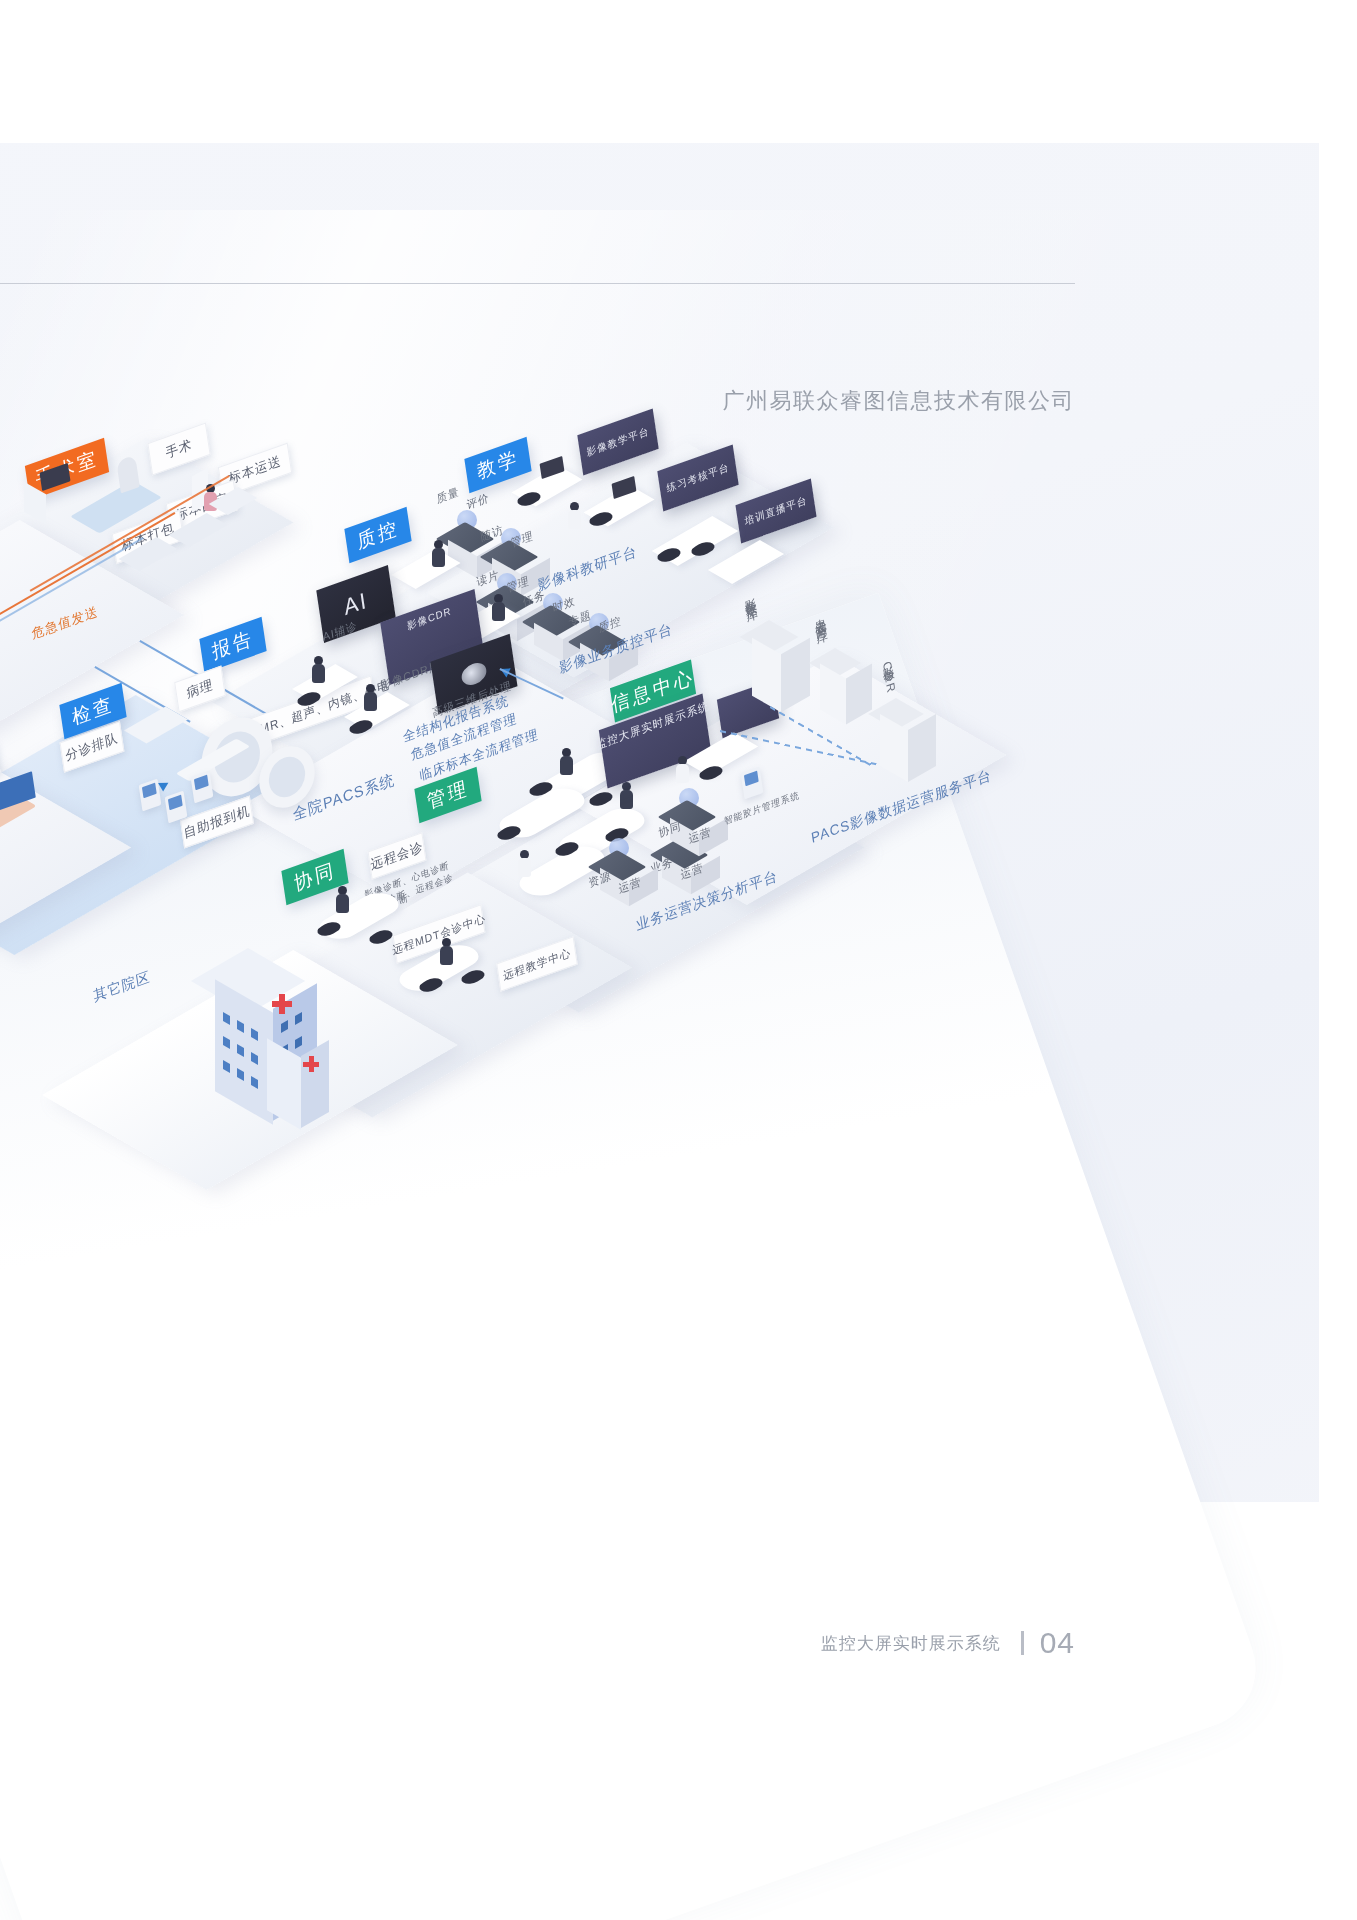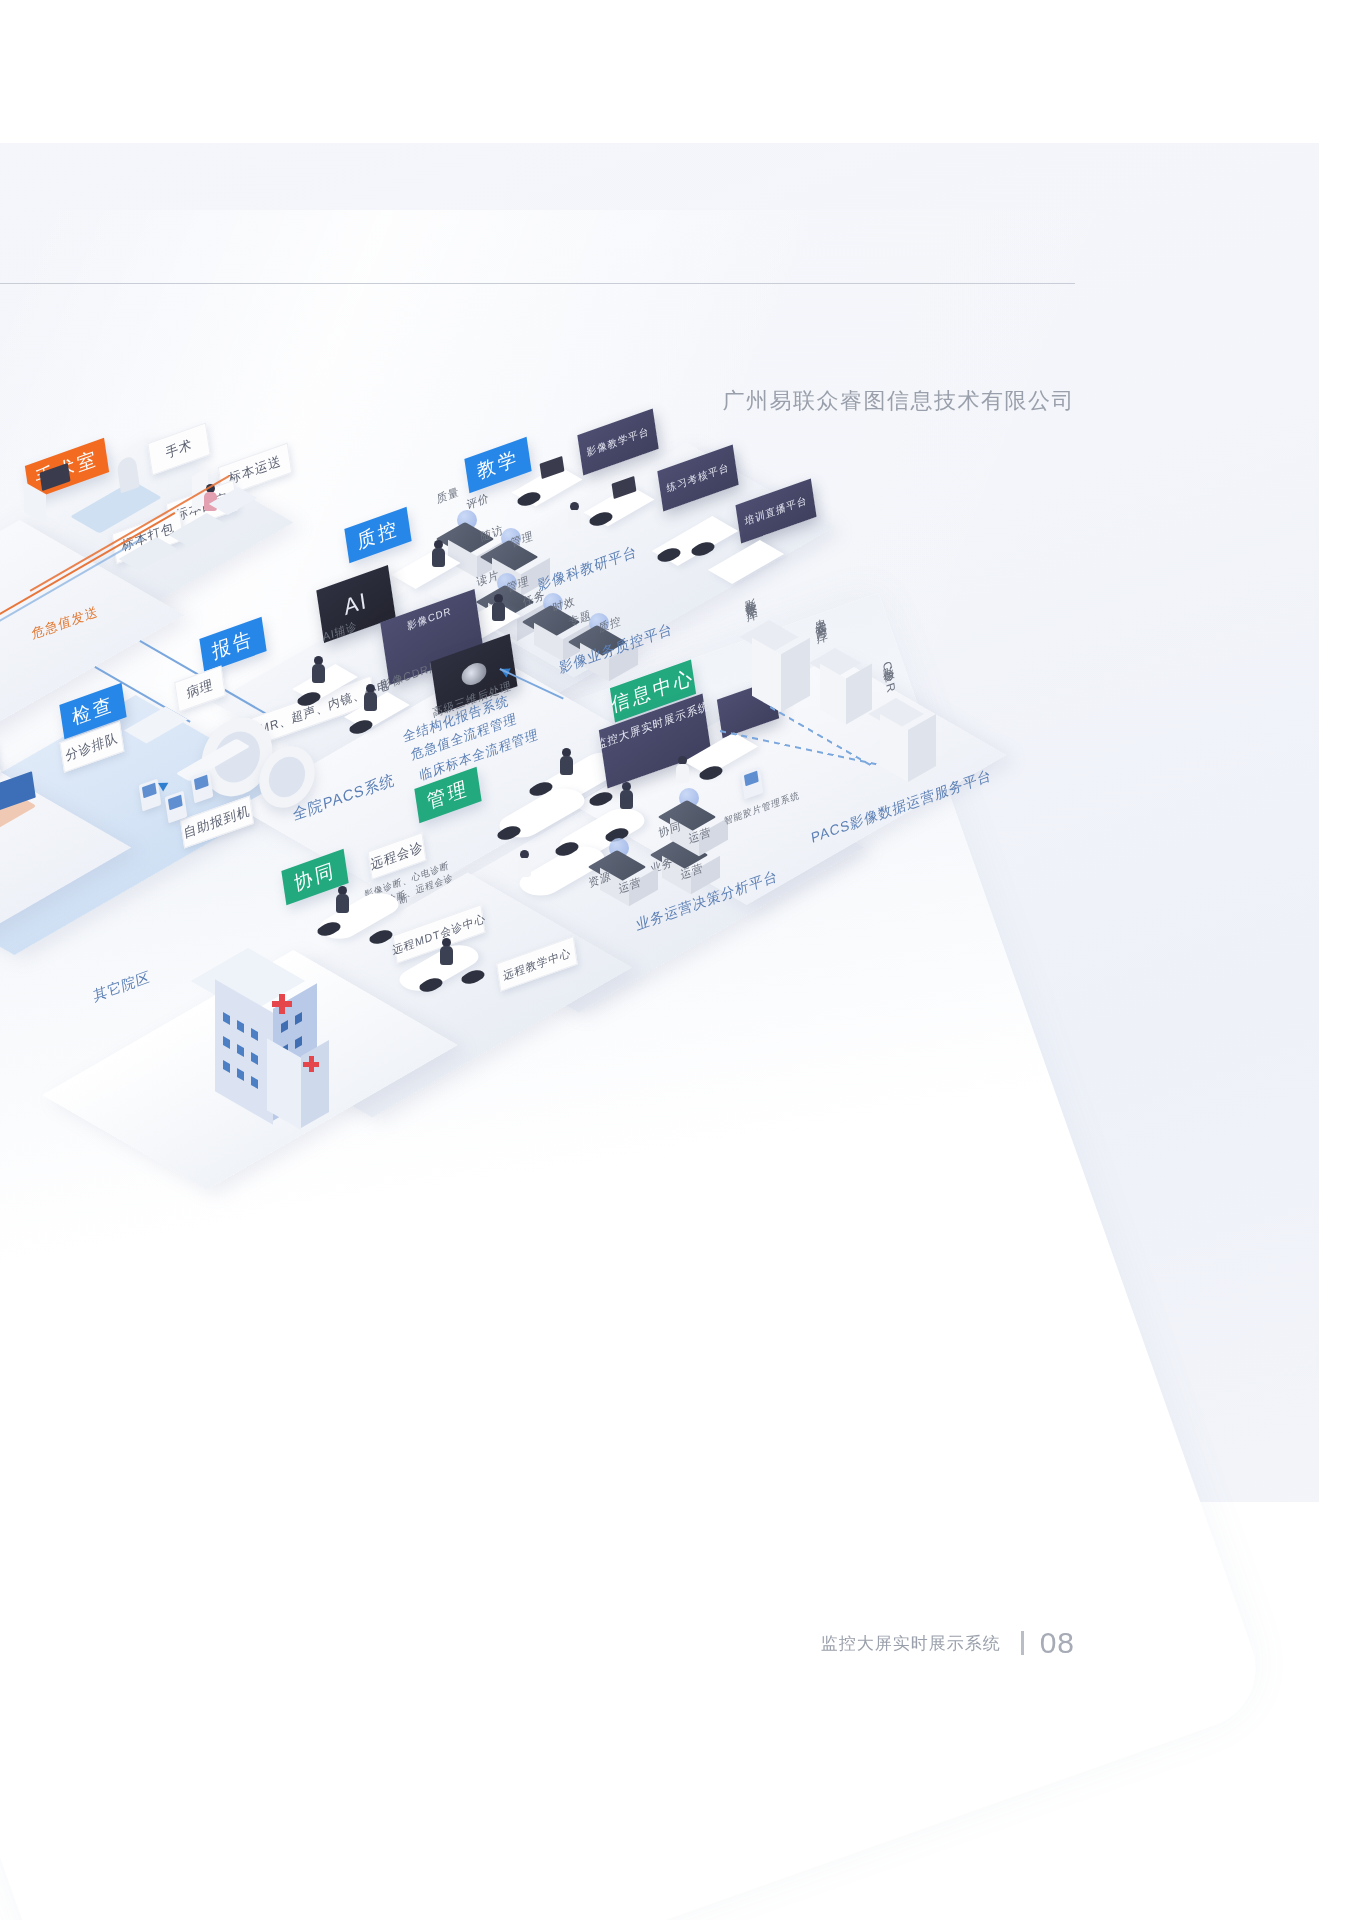--- a/index.html
+++ b/index.html
@@ -661,14 +661,14 @@
     <div class="bwall-l" style="left:62px;top:100px;width:34px;height:72px;background:#eaeff8;"></div>
     <div class="bwall-r" style="left:96px;top:100px;width:28px;height:72px;background:#cfd9ec;"></div>
     <div class="cross-v" style="left:104px;top:108px;width:5px;height:16px;"></div>
     <div class="cross-h" style="left:98px;top:114px;width:16px;height:5px;"></div>
   </div>
 </div>
 
 <div id="footer">
   <span id="footer-label">监控大屏实时展示系统</span>
   <span id="footer-sep"></span>
-  <span id="footer-page">08</span>
+  <span id="footer-page">04</span>
 </div>
 
 </body></html>

